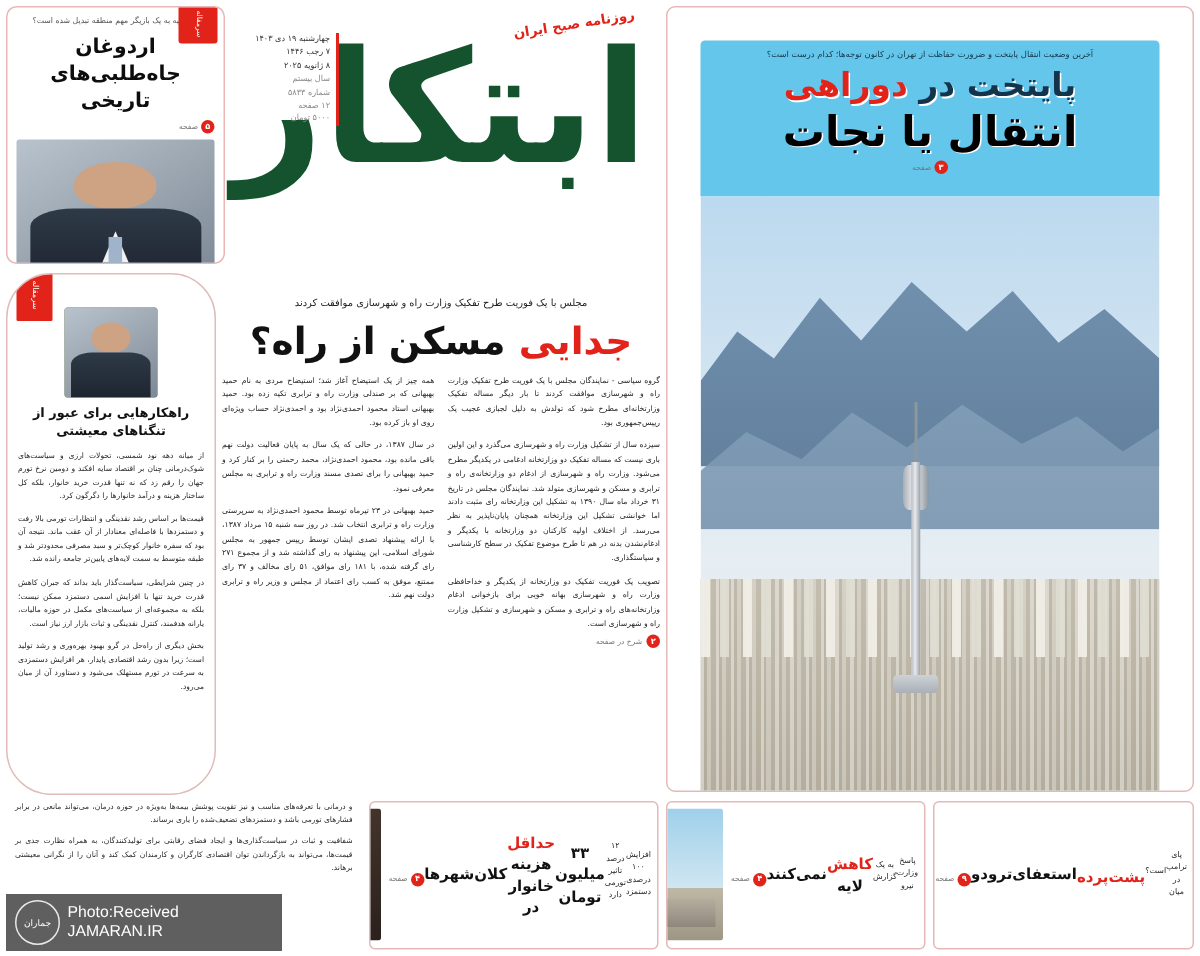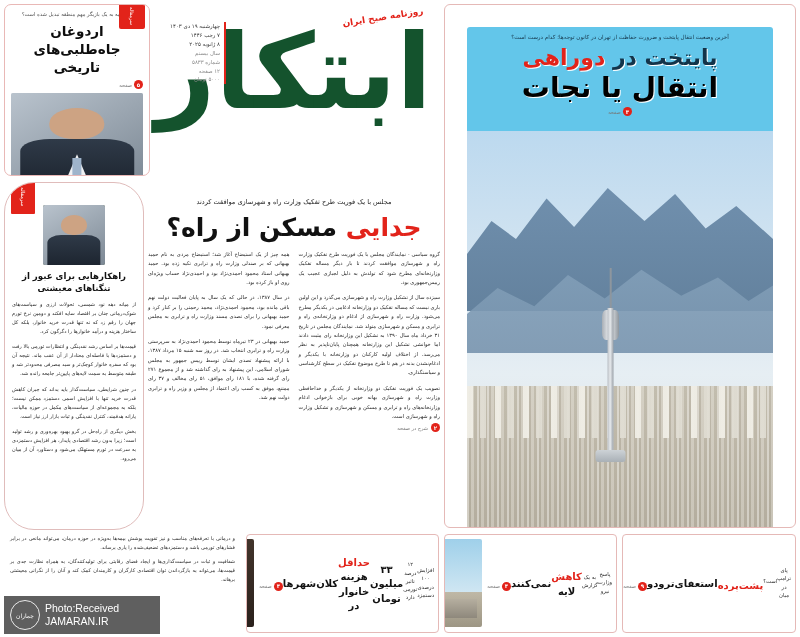--- a/index.html
+++ b/index.html
@@ -98,21 +98,21 @@
   .strip-card .pic{width:84px;height:88px;border-radius:2px;overflow:hidden;
      position:relative;flex:0 0 auto;}
   #strip-wage{left:246px;width:193px;}
   #strip-power{left:444px;width:173px;}
   #strip-trudeau{left:622px;width:174px;gap:14px;}
 
   
   #editorial-tail{left:4px;top:534px;width:237px;height:99px;
      font-size:5.05px;line-height:1.8;color:#2a2a2a;text-align:justify;
      padding:0 6px;box-sizing:border-box;overflow:hidden;}
-  #watermark{left:4px;top:596px;width:156px;height:38px;
+  #watermark{left:4px;top:596px;width:184px;height:38px;
      background:rgba(60,60,60,.82);display:flex;align-items:center;gap:5px;
      padding:16px 6px;box-sizing:border-box;direction:ltr;}
   #watermark .wtxt{color:#fff;font-size:10.5px;line-height:1.25;
      font-family:"Liberation Sans",sans-serif;}
   #watermark .wlogo{width:28px;height:28px;border-radius:50%;
      border:1.5px solid #e8e8e8;display:flex;align-items:center;
      justify-content:center;color:#fff;font-size:6px;flex:0 0 auto;}
 
   
   .ph-sky{position:absolute;inset:0;background:linear-gradient(#bcd9ef 0%,#d7e6f1 38%,#e6eef3 60%,#d9dfe0 100%);}

